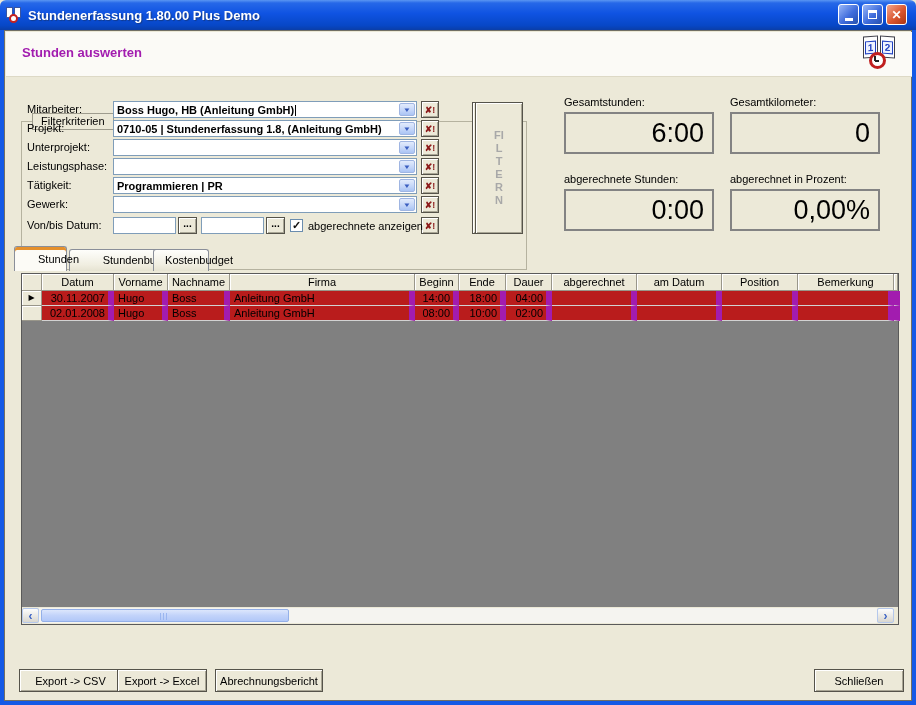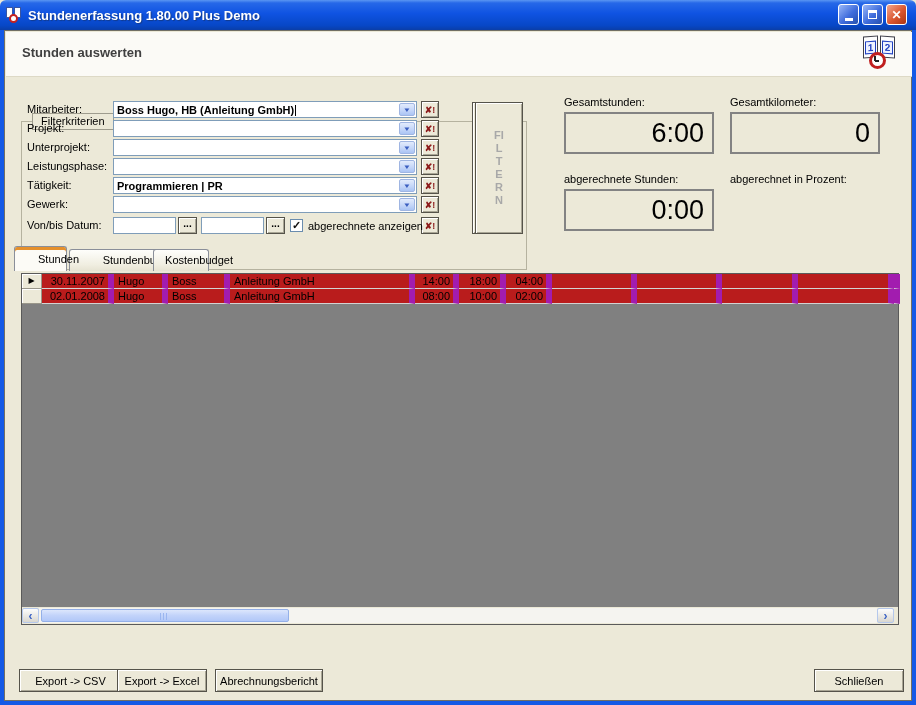--- a/index.html
+++ b/index.html
@@ -39,21 +39,21 @@
 
   
   .app-icon-sm { left:6px; top:7px; width:16px; height:16px; }
   .app-icon-sm .page { position:absolute; width:7px; height:11px; background:#fff; border:1px solid #3a55a0; top:0; }
   .app-icon-sm .p1 { left:0; } .app-icon-sm .p2 { left:8px; }
   .app-icon-sm .clk { position:absolute; left:3px; top:7px; width:9px; height:9px; border-radius:50%;
     background:#fff; border:2px solid #c42222; }
 
   
   #header-band { left:1px; top:1px; width:906px; height:45px; background:#fbfaf6; border-bottom:1px solid #ddd9c6; }
-  #page-title { position:absolute; left:16px; top:13px; font-size:13px; font-weight:bold; color:#404040; }
+  #page-title { position:absolute; left:16px; top:13px; font-size:13px; font-weight:bold; color:#a21caf; }
   .hours-icon { left:855px; top:3px; width:38px; height:39px; }
   .hours-icon .page { position:absolute; width:15px; height:22px; background:#fdfdfd; border:1px solid #40404a; top:1px;
       display:flex; align-items:center; justify-content:center; }
   .hours-icon .p1 { left:2px; transform:skewY(-4deg);} .hours-icon .p2 { left:19px; transform:skewY(4deg);}
   .hours-icon .num { font-size:10px; font-weight:bold; color:#2040c0; border:1px solid #2040c0; padding:0 2px; background:#eef2ff; }
   .hours-icon .clk { position:absolute; left:8px; top:17px; width:17px; height:17px; border-radius:50%;
       background:#fff; border:3px solid #c01f1f; }
   .hours-icon .hand-v { position:absolute; left:13px; top:21px; width:2px; height:5px; background:#222; }
   .hours-icon .hand-h { position:absolute; left:14px; top:25px; width:4px; height:2px; background:#222; }
 
@@ -181,20 +181,21 @@
   <div class="abs f-label" style="top:148px">Tätigkeit:</div>
   <div class="abs f-label" style="top:167px">Gewerk:</div>
 
   <div class="abs combo" style="top:70px">
     <span class="val"><span>Boss Hugo, HB (Anleitung GmbH)</span><span class="caret"></span></span>
     <div class="dd-btn">
         <span>▼</span>
       </div>
   </div>
   <div class="abs combo" style="top:89px">
+    <span class="val">0710-05 | Stundenerfassung 1.8, (Anleitung GmbH)</span>
     <div class="dd-btn">
         <span>▼</span>
       </div>
   </div>
   <div class="abs combo" style="top:108px">
     <span class="val"></span>
     <div class="dd-btn">
         <span>▼</span>
       </div>
   </div>
@@ -248,26 +249,44 @@
     <span class="v">6:00</span>
   </div>
   <div class="abs sum-box" style="left:725px; top:81px">
     <span class="v">0</span>
   </div>
   <div class="abs sum-label" style="left:559px; top:142px">abgerechnete Stunden:</div>
   <div class="abs sum-label" style="left:725px; top:142px">abgerechnet in Prozent:</div>
   <div class="abs sum-box" style="left:559px; top:158px">
     <span class="v">0:00</span>
   </div>
+  <div class="abs sum-box" style="left:725px; top:158px">
+    <span class="v">0,00%</span>
+  </div>
 
   <div class="abs tab tab-active" style="left:9px; top:215px">Stunden</div>
   <div class="abs tab tab-i1" style="left:64px; top:218px">Stundenbudget</div>
   <div class="abs tab tab-i2" style="left:148px; top:218px">Kostenbudget</div>
 
   <div class="abs" id="grid" style="top:242px">
+    <div class="g-header">
+      <div class="g-hcell c0"></div>
+      <div class="g-hcell c1">Datum</div>
+      <div class="g-hcell c2">Vorname</div>
+      <div class="g-hcell c3">Nachname</div>
+      <div class="g-hcell c4">Firma</div>
+      <div class="g-hcell c5">Beginn</div>
+      <div class="g-hcell c6">Ende</div>
+      <div class="g-hcell c7">Dauer</div>
+      <div class="g-hcell c8">abgerechnet</div>
+      <div class="g-hcell c9">am Datum</div>
+      <div class="g-hcell c10">Position</div>
+      <div class="g-hcell c11">Bemerkung</div>
+      <div class="g-hcell c12"></div>
+    </div>
     <div class="g-row">
       <div class="g-cell g-sel c0">▶</div>
       <div class="g-cell c1 ar">30.11.2007</div>
       <div class="g-cell c2 al">Hugo</div>
       <div class="g-cell c3 al">Boss</div>
       <div class="g-cell c4 al">Anleitung GmbH</div>
       <div class="g-cell c5 ar">14:00</div>
       <div class="g-cell c6 ar">18:00</div>
       <div class="g-cell c7 ar">04:00</div>
       <div class="g-cell c8"></div>

